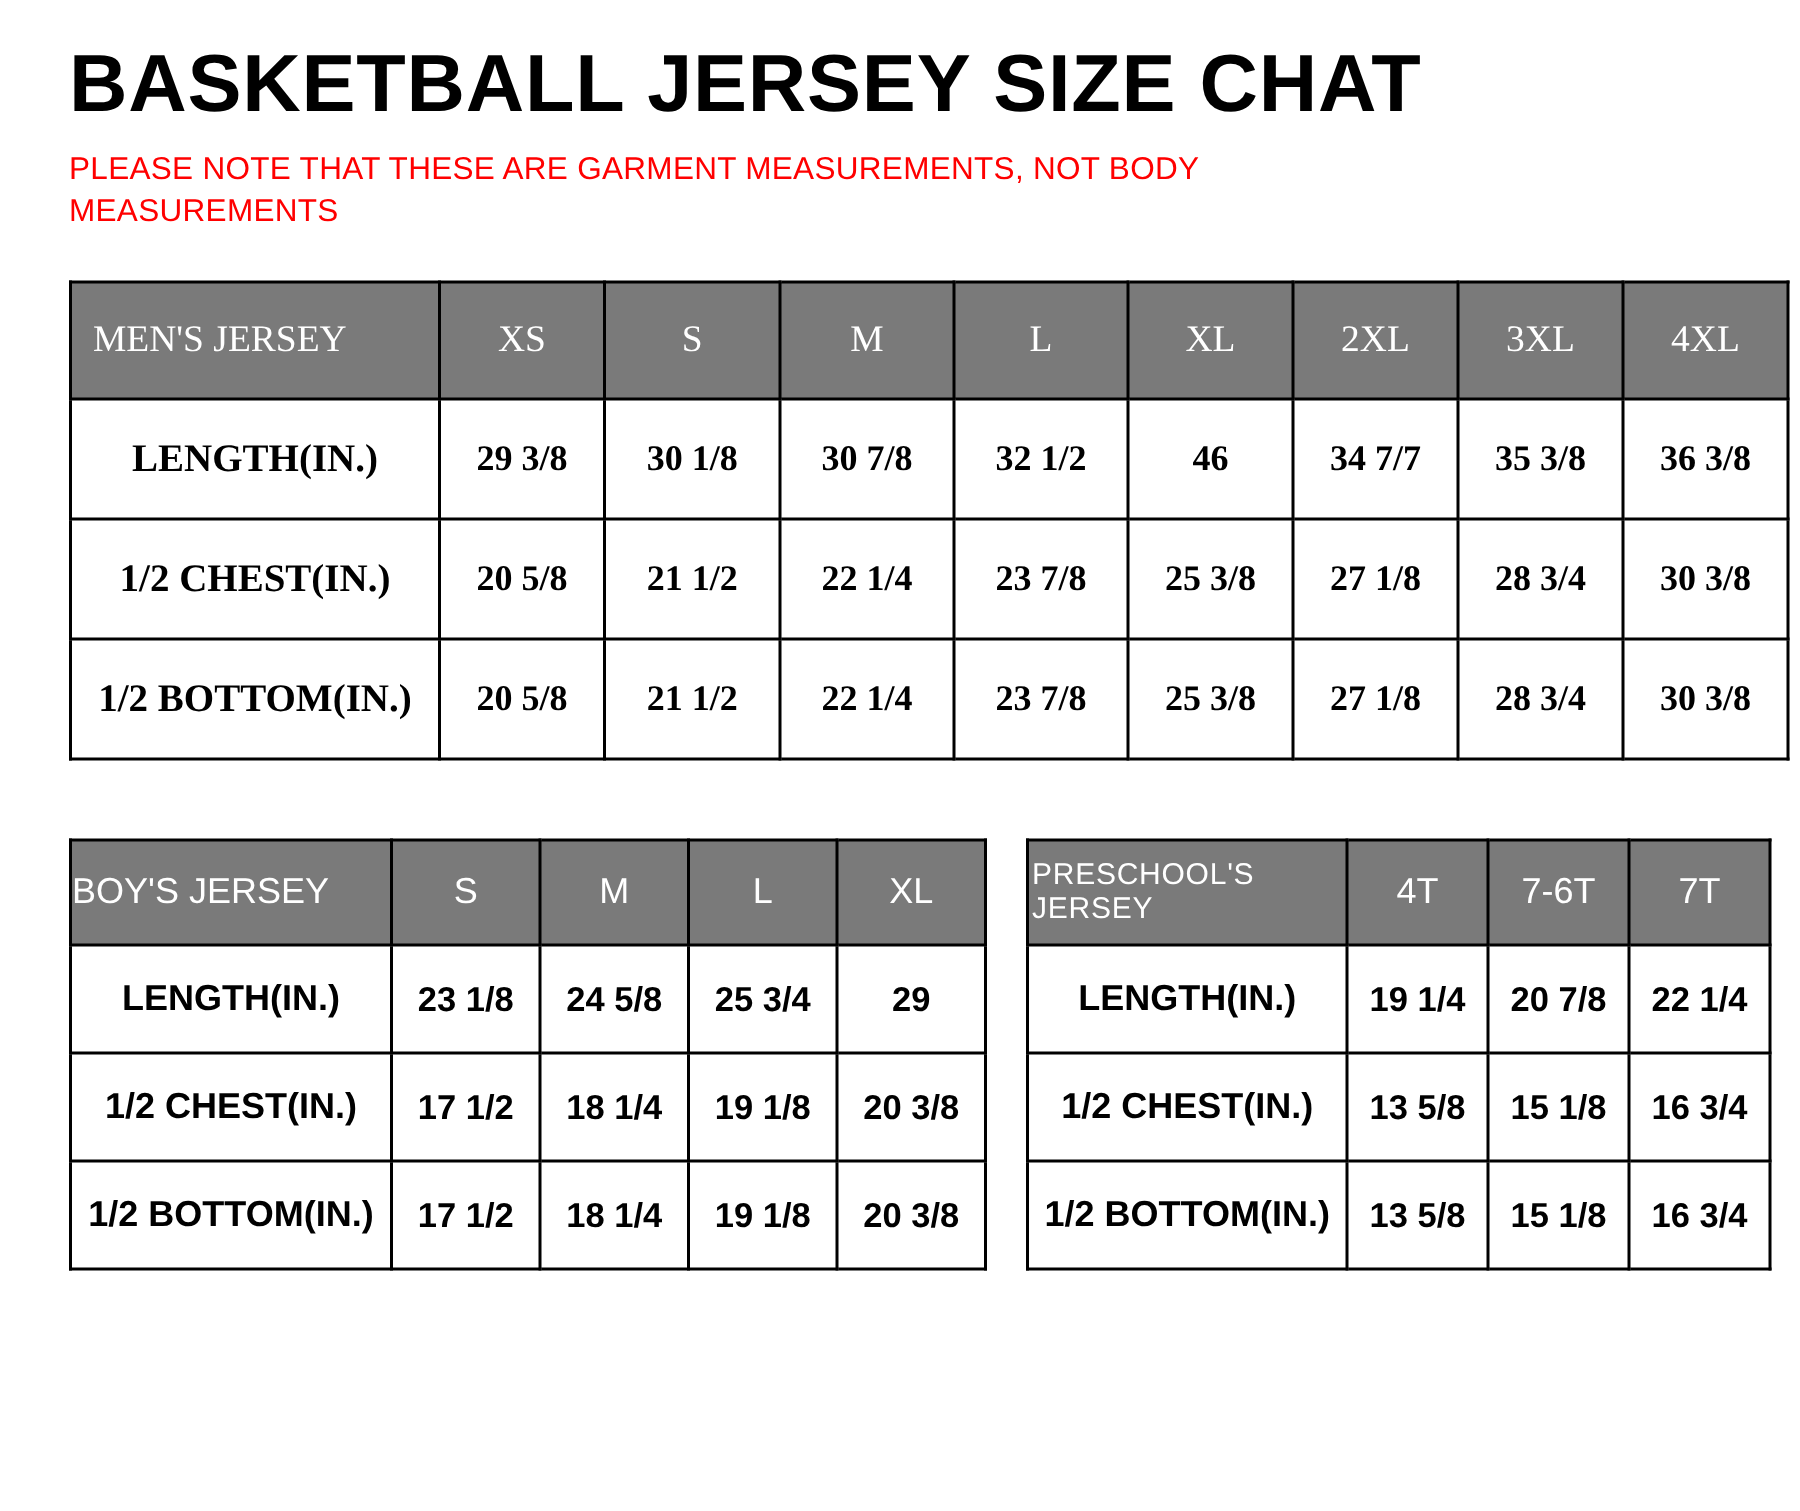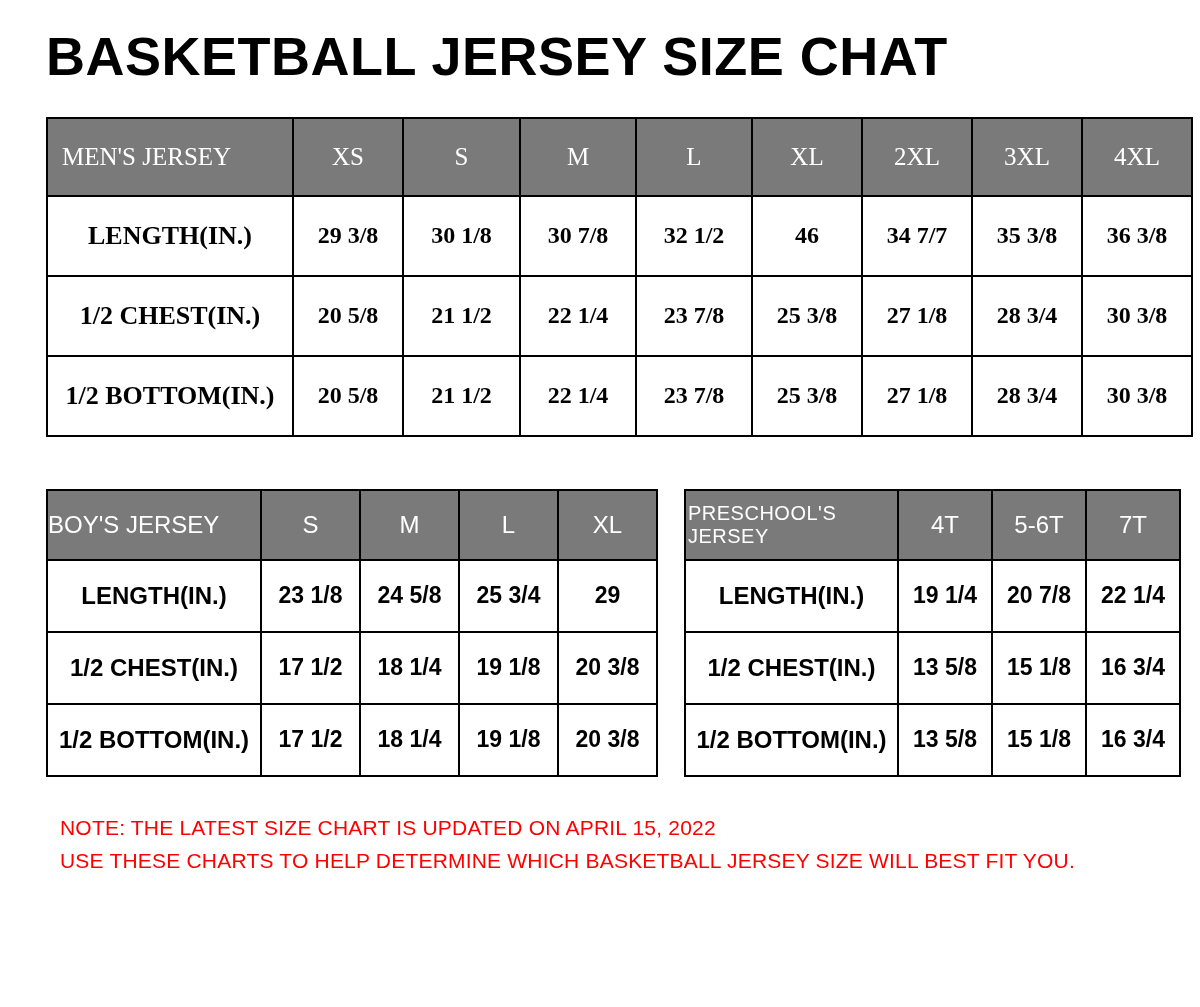--- a/index.html
+++ b/index.html
@@ -115,20 +115,21 @@
     letter-spacing: 0.2px;
   }
 </style>
 </head>
 <body>
 
 <div class="page">
 
   <h1 class="title">BASKETBALL JERSEY SIZE CHAT</h1>
 
+  <p class="note-top">PLEASE NOTE THAT THESE ARE GARMENT MEASUREMENTS, NOT BODY MEASUREMENTS</p>
 
   <div class="men-wrap">
     <table class="men-table">
       <colgroup>
         <col style="width:246px">
         <col style="width:110px">
         <col style="width:117px">
         <col style="width:116px">
         <col style="width:116px">
         <col style="width:110px">
@@ -235,21 +236,21 @@
       <colgroup>
         <col style="width:213px">
         <col style="width:94px">
         <col style="width:94px">
         <col style="width:94px">
       </colgroup>
       <thead>
         <tr>
           <th class="rowhead">PRESCHOOL'S  JERSEY</th>
           <th>4T</th>
-          <th>5-6T</th>
+          <th>7-6T</th>
           <th>7T</th>
         </tr>
       </thead>
       <tbody>
         <tr>
           <td class="rowhead">LENGTH(IN.)</td>
           <td>19  1/4</td>
           <td>20  7/8</td>
           <td>22  1/4</td>
         </tr>
@@ -263,18 +264,14 @@
           <td class="rowhead">1/2  BOTTOM(IN.)</td>
           <td>13  5/8</td>
           <td>15  1/8</td>
           <td>16  3/4</td>
         </tr>
       </tbody>
     </table>
 
   </div>
 
-  <div class="notes-bottom">
-    <div>NOTE: THE LATEST SIZE CHART IS UPDATED ON APRIL 15, 2022</div>
-    <div>USE THESE CHARTS TO HELP DETERMINE WHICH  BASKETBALL JERSEY  SIZE WILL BEST FIT YOU.</div>
-  </div>
 
 </div>
 
 </body></html>

